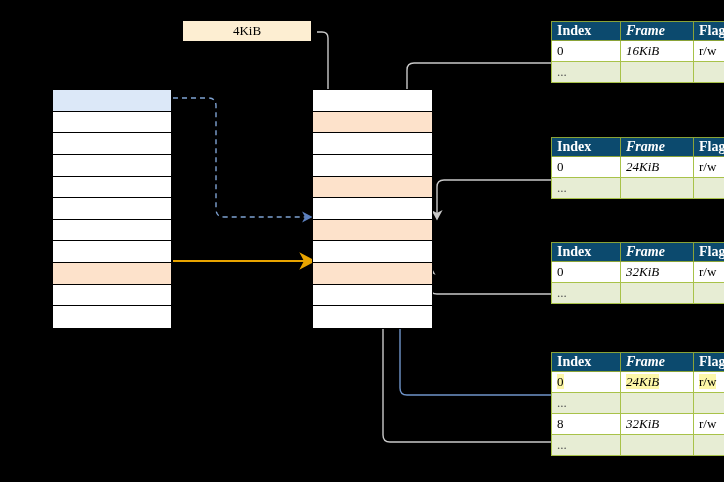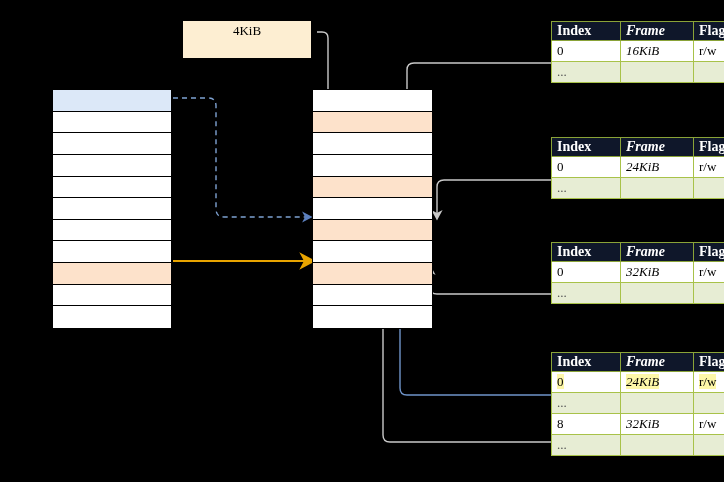--- a/index.html
+++ b/index.html
@@ -15,21 +15,21 @@
   .memrow.blue{background:#dce8f8;}
   .memrow.peach{background:#fde2cb;}
 
   
   .chip{position:absolute;box-sizing:border-box;background:#fdeed2;
         color:#000;font-size:13px;line-height:20px;text-align:center;}
 
   
   .ptable{position:absolute;border-collapse:collapse;border:1px solid #000;
           background:#fff;table-layout:fixed;}
-  .ptable th{background:#0f172a;color:#fff;font-weight:bold;font-size:14px;
+  .ptable th{background:#0c4a6e;color:#fff;font-weight:bold;font-size:14px;
              text-align:left;padding:1px 5px;border:1px solid #8aa338;
              white-space:nowrap;}
   .ptable td{font-size:13px;text-align:left;padding:1px 5px;
              border:1px solid #a8c249;background:#fff;color:#000;height:18px;
              white-space:nowrap;overflow:hidden;}
   .ptable tr.ellip td{background:#e7edd4;color:#555;}
   .ptable td .hl{background:#fdf7a8;}
   .col-index{width:58px;}
   .col-frame{width:62px;font-style:italic;}
   .col-flags{width:52px;}
@@ -62,21 +62,21 @@
 
     <path d="M551,442 L390,442 Q383,442 383,435 L383,270" fill="none" stroke="#c9c9c9" stroke-width="1.4" marker-end="url(#ar-gray)"></path>
 
     <path d="M551,395 L407,395 Q400,395 400,388 L400,222" fill="none" stroke="#6f94c9" stroke-width="1.4" marker-end="url(#ar-blue)"></path>
 
     <path d="M173,98 L208,98 Q216,98 216,106 L216,209 Q216,217 224,217 L307,217" fill="none" stroke="#7ea2d2" stroke-width="1.4" stroke-dasharray="5,4" marker-end="url(#ar-blue)"></path>
 
     <path d="M173,261 L307,261" fill="none" stroke="#e8a400" stroke-width="2.2" marker-end="url(#ar-orange)"></path>
   </svg>
 
-  <div class="chip" style="left:183px;top:21px;width:128px;height:37px;">
+  <div class="chip" style="left:183px;top:21px;width:128px;height:20px;">
     <span>4KiB</span>
   </div>
 
   <div class="memcol" id="virtual-col" style="left:52px;top:89px;width:120px;height:240px;">
       <div class="memrow blue" style="height: 21.6364px;"></div>
       <div class="memrow" style="height: 21.6364px;"></div>
       <div class="memrow" style="height: 21.6364px;"></div>
       <div class="memrow" style="height: 21.6364px;"></div>
       <div class="memrow" style="height: 21.6364px;"></div>
       <div class="memrow" style="height: 21.6364px;"></div>

